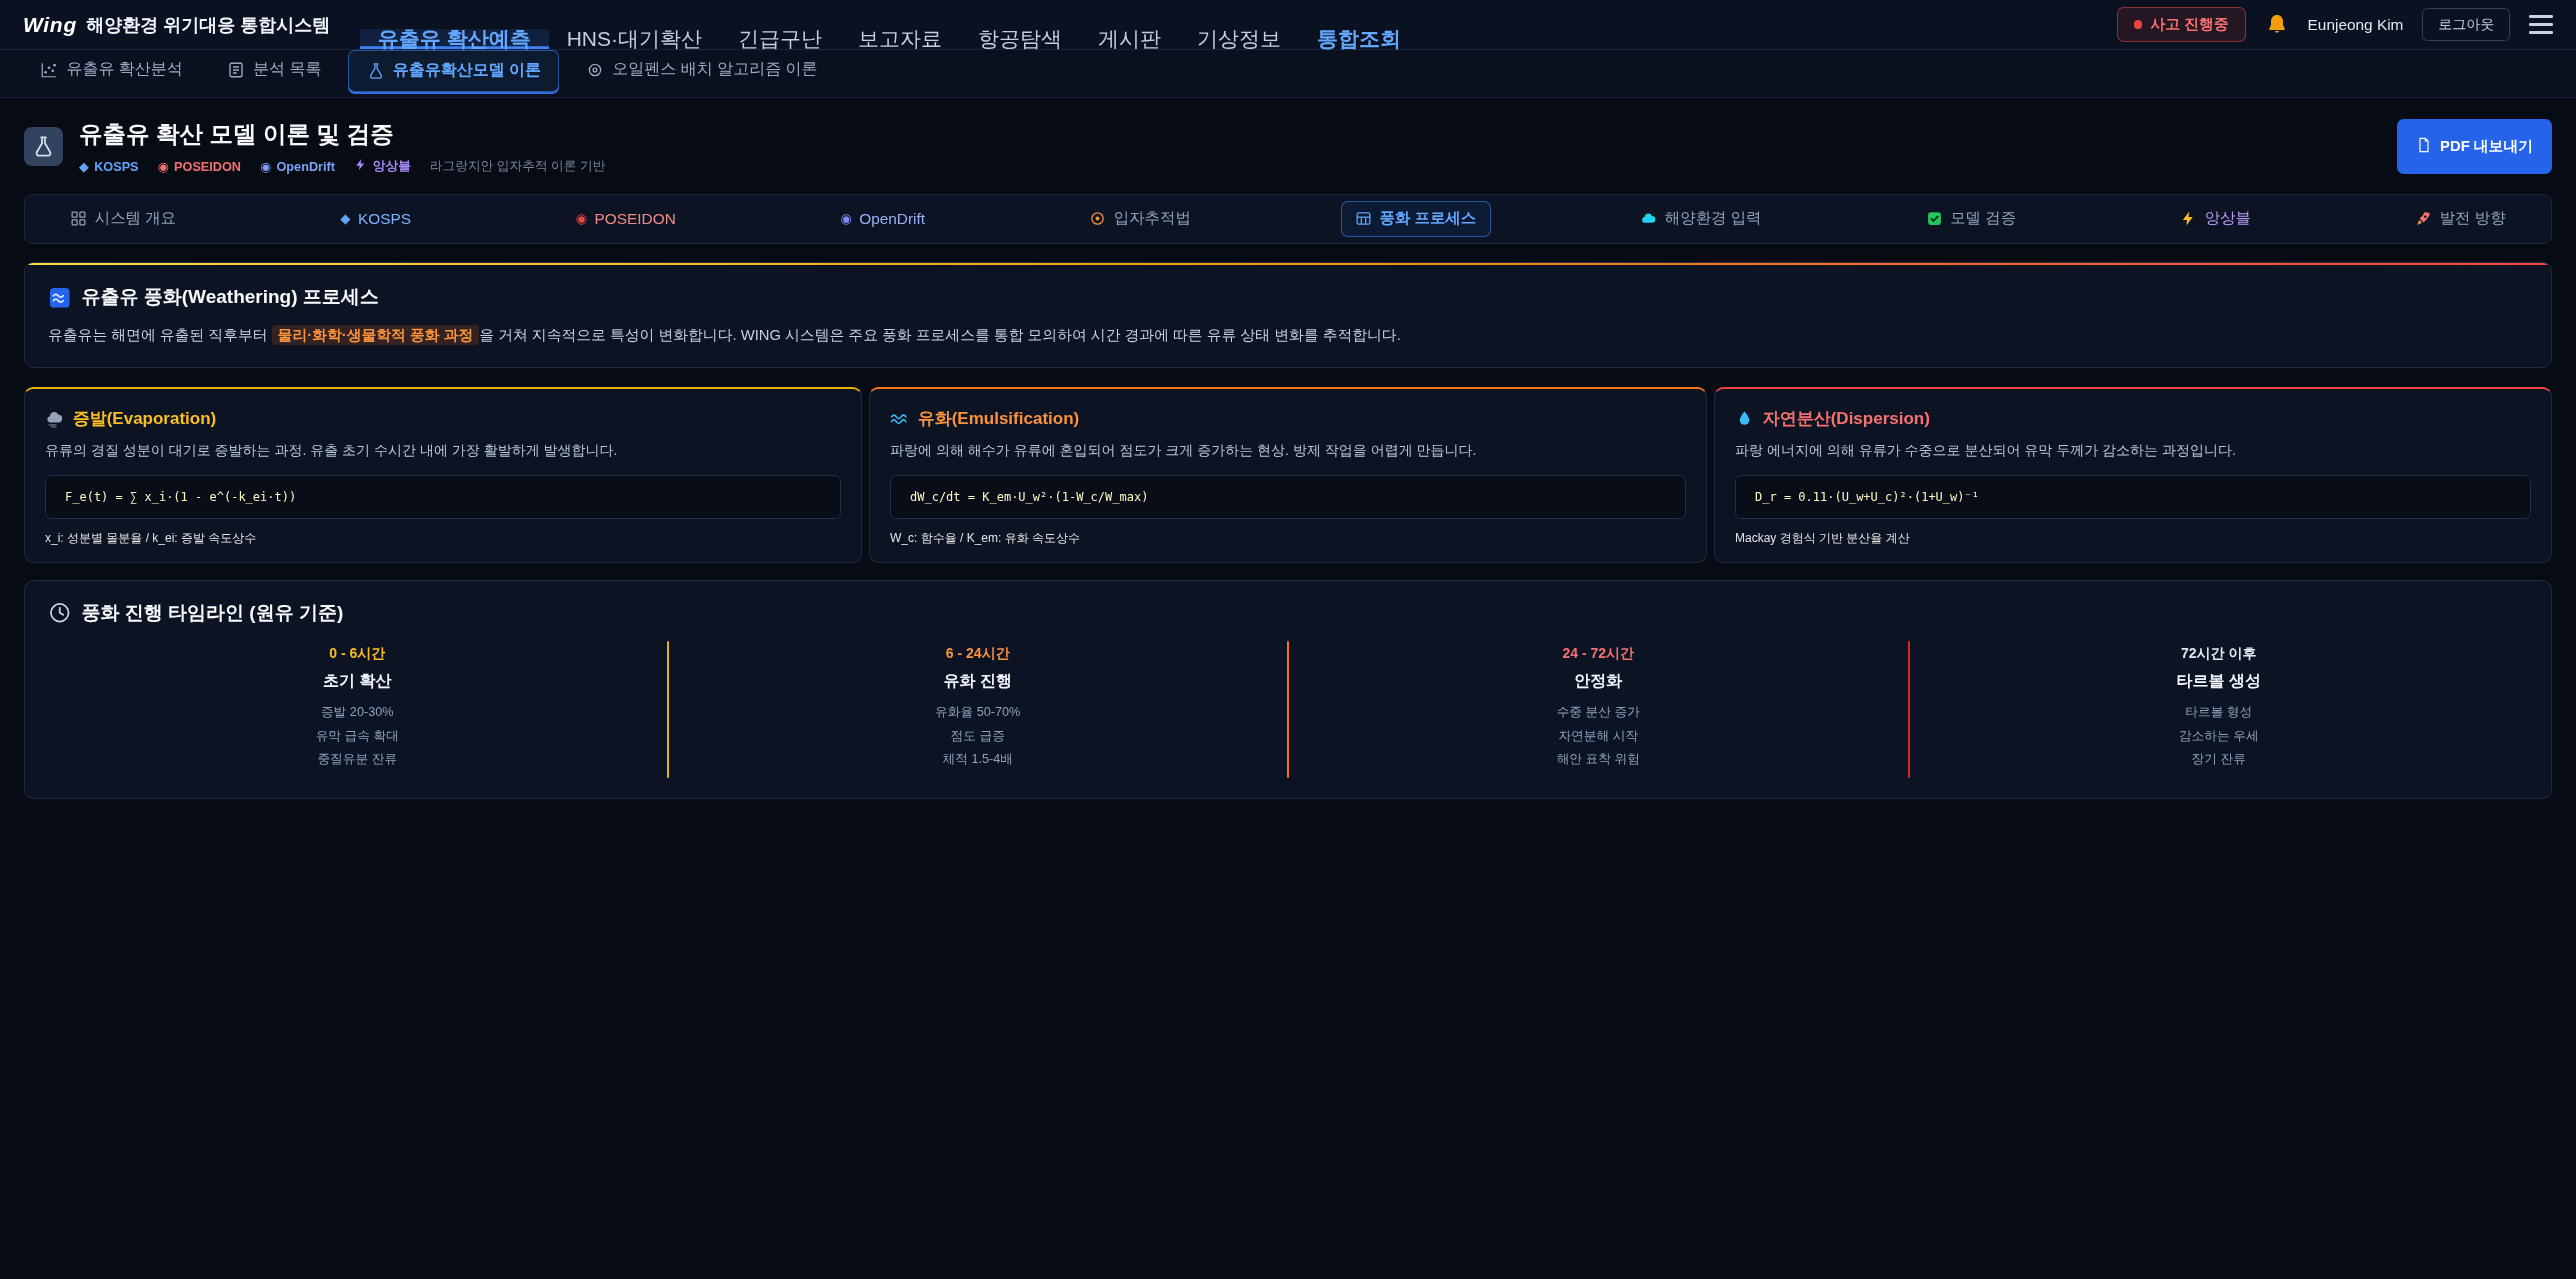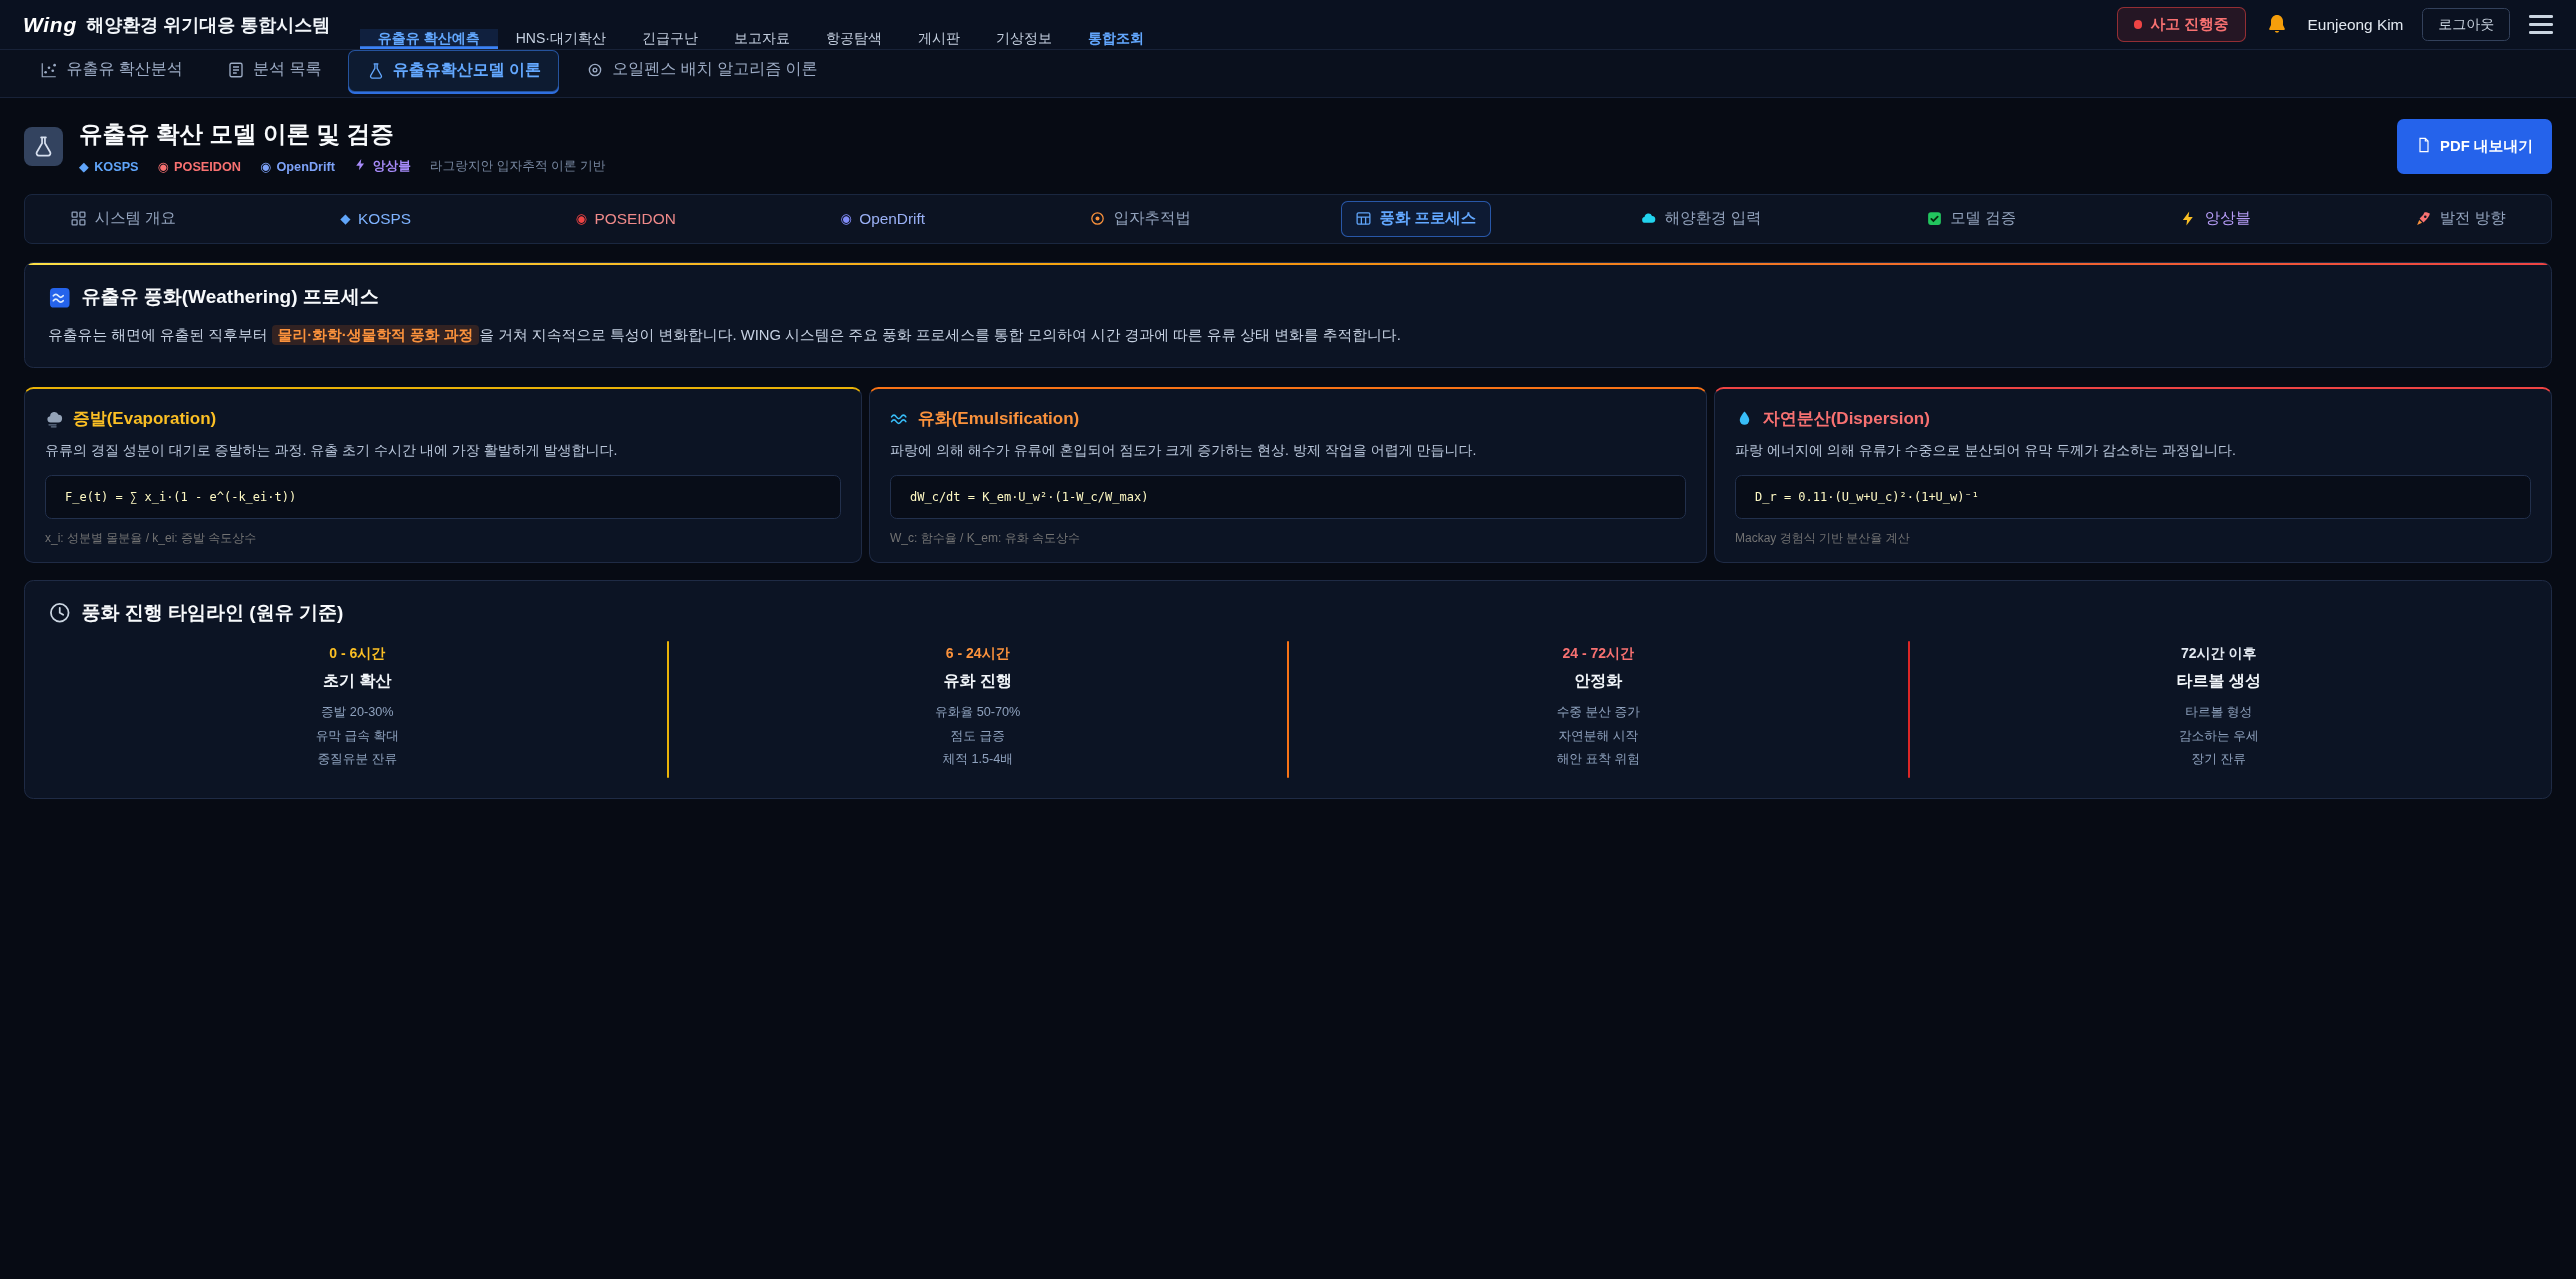--- a/index.html
+++ b/index.html
@@ -10,21 +10,21 @@
     font-family:"Liberation Sans","DejaVu Sans",sans-serif;
     color:#e5eaf3;
     overflow:hidden;
   }
   
   .topnav{height:50px;display:flex;align-items:center;padding:0 23px;background:#0a1120;border-bottom:0.7px solid #182238;}
   .brand{display:flex;align-items:center;gap:9.4px;margin-right:29.5px;cursor:pointer;}
   .brand-name{font-size:21px;font-weight:800;font-style:italic;letter-spacing:0.7px;color:#ffffff;}
   .brand-title{font-size:18px;font-weight:700;color:#f1f5f9;white-space:nowrap;}
   .nav-items{display:flex;height:100%;}
-  .nav-item{display:flex;align-items:center;padding:7px 18px;font-size:14px;color:#c4cfdf;cursor:pointer;white-space:nowrap;margin-top:29px;}
+  .nav-item{display:flex;align-items:center;padding:7px 18px;font-size:21px;color:#c4cfdf;cursor:pointer;white-space:nowrap;margin-top:29px;}
   .nav-item.active{color:#63a8ff;background:rgba(59,130,246,.14);box-shadow:inset 0 -2.7px 0 #3b82f6;font-weight:700;}
   .nav-item.accent{color:#63a8ff;font-weight:700;}
   .nav-right{margin-left:auto;display:flex;align-items:center;gap:19px;}
   .incident-badge{display:flex;align-items:center;gap:8px;padding:6.7px 16px;border:0.7px solid rgba(239,68,68,.55);background:rgba(239,68,68,.12);color:#f87171;border-radius:6.7px;font-size:14.8px;font-weight:700;white-space:nowrap;}
   .incident-badge .dot{width:8.7px;height:8.7px;border-radius:50%;background:#ef4444;}
   .bell{display:flex;cursor:pointer;}
   .bell svg{width:24px;height:24px;}
   .user{font-size:15.4px;color:#e2e8f0;white-space:nowrap;}
   .logout{font-size:14px;color:#cbd5e1;background:transparent;border:0.7px solid #33415b;border-radius:5.4px;padding:6.7px 14.8px;cursor:pointer;white-space:nowrap;}
   .hamburger{display:flex;flex-direction:column;gap:5.4px;width:24px;cursor:pointer;}
@@ -73,21 +73,21 @@
   .card{background:#0c1424;border:0.7px solid #1f2b45;border-radius:9.4px;padding:17.4px 20px 14.8px;border-top-width:2.7px;border-top-style:solid;}
   .card.c1{border-top-color:#eab308;} .card.c2{border-top-color:#f97316;} .card.c3{border-top-color:#ef4444;}
   .card-head{display:flex;align-items:center;gap:8.7px;margin-bottom:10px;}
   .card-head .ic{display:flex;}
   .card-head .ic svg{width:19px;height:19px;}
   .card-head h3{margin:0;font-size:17px;font-weight:800;}
   .c1 h3{color:#fbbf24;} .c2 h3{color:#fb923c;} .c3 h3{color:#f87171;}
   .card-desc{font-size:14px;color:#b9c6da;margin:0 0 13.4px;line-height:1.55;min-height:22px;}
   .formula{background:#080d18;border:0.7px solid #22304c;border-radius:6.7px;padding:14px 19px;margin-bottom:10.7px;}
   .formula code{font-family:"DejaVu Sans Mono","Liberation Mono",monospace;font-size:12px;color:#fef9c3;}
-  .card-foot{font-size:12px;color:#737373;}
+  .card-foot{font-size:12px;color:#e5e5e5;}
   
   .timeline-row{display:flex;align-items:stretch;margin-top:14.8px;}
   .tl-col{flex:1;text-align:center;padding:4px 8px 6.7px;}
   .tl-div{width:2px;border-radius:1.3px;align-self:stretch;}
   .d1{background:#eab308;} .d2{background:#f97316;} .d3{background:#dc2626;}
   .tl-time{font-size:14px;font-weight:800;margin-bottom:8.7px;}
   .t1{color:#fbbf24;} .t2{color:#fb923c;} .t3{color:#f87171;} .t4{color:#e2e8f0;}
   .tl-name{font-size:16px;font-weight:800;color:#f1f5f9;margin-bottom:8.7px;}
   .tl-item{font-size:12.7px;color:#8ea1bd;line-height:1.85;}
 </style>

